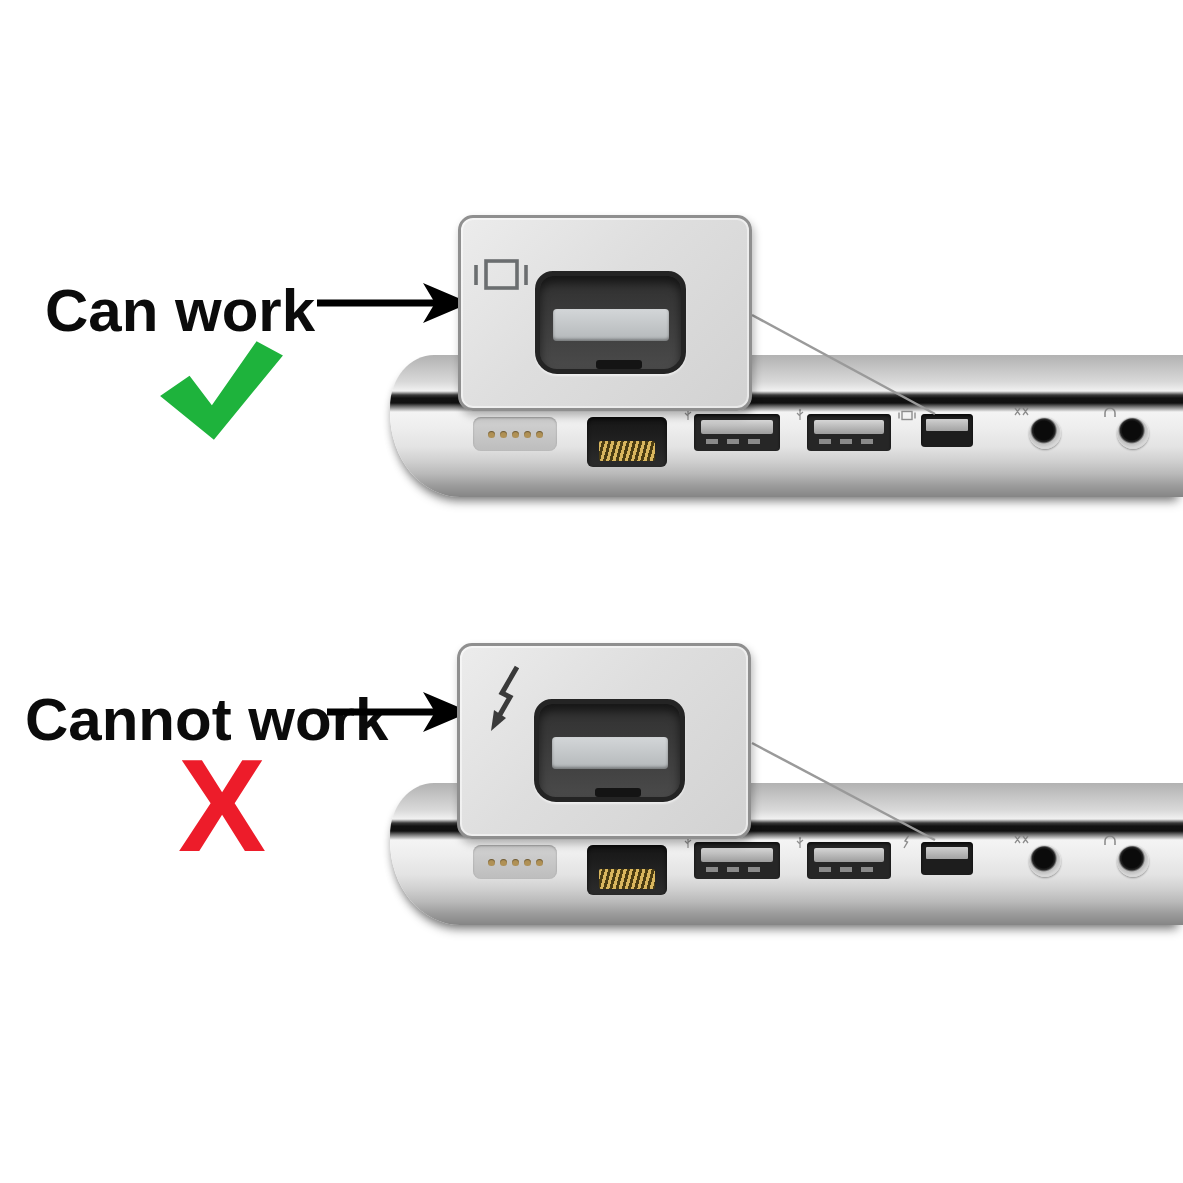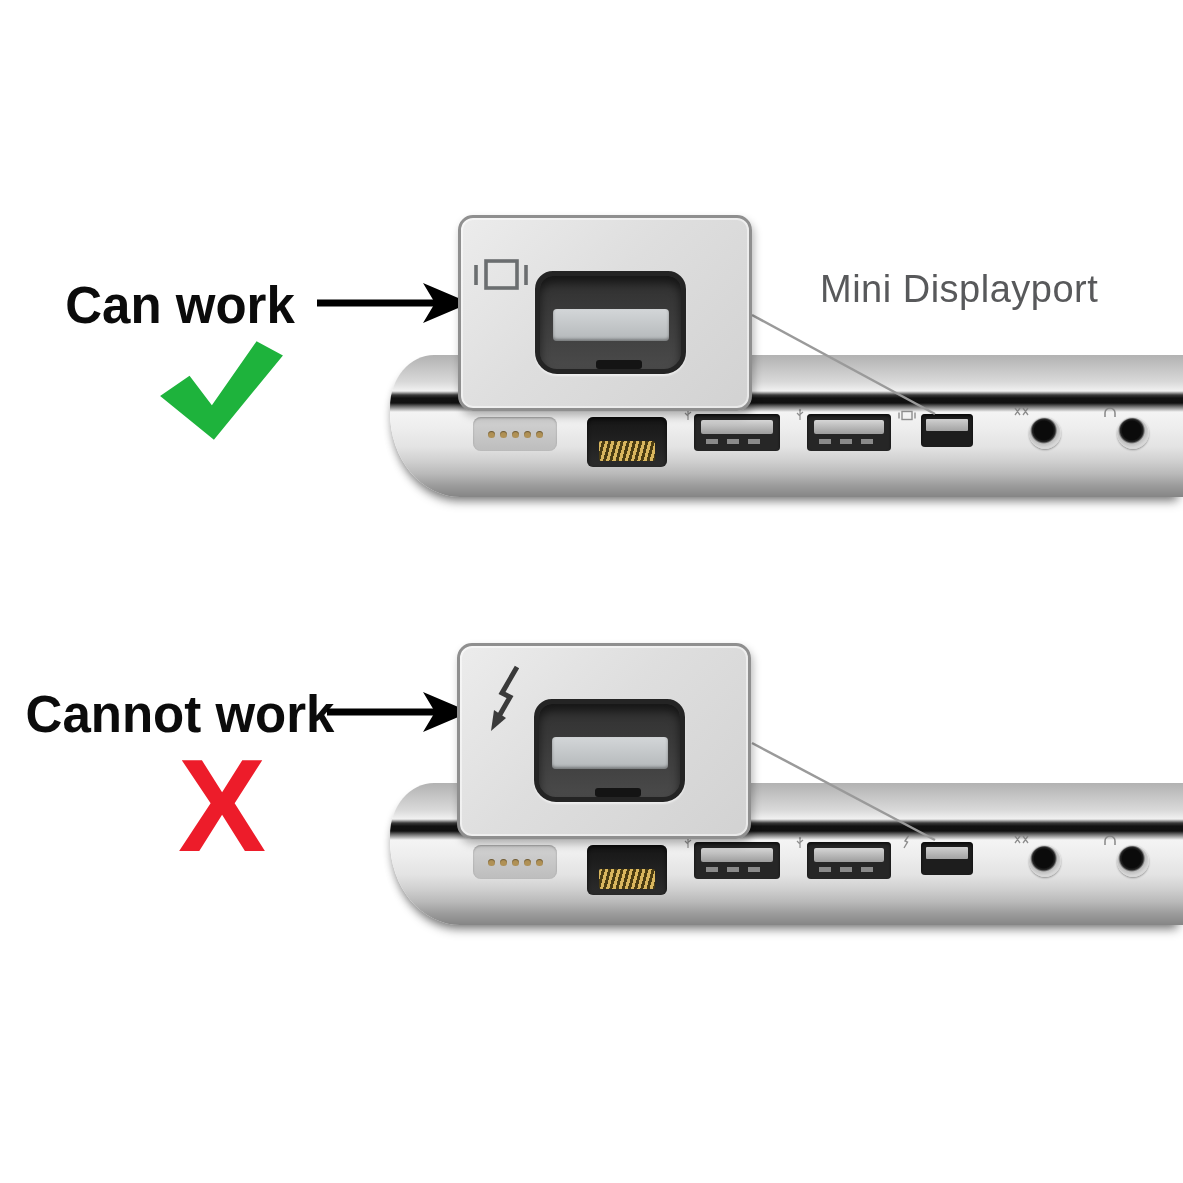--- a/index.html
+++ b/index.html
@@ -3,21 +3,21 @@
 <meta charset="utf-8">
 <style>
   html,body{margin:0;padding:0;background:#ffffff;}
   .canvas{position:relative;width:1183px;height:1183px;background:#ffffff;overflow:hidden;
           font-family:"Liberation Sans","DejaVu Sans",sans-serif;}
   .sec{position:absolute;inset:0;--oy:0px;--oty:0px;}
   .sec2{--oy:428px;--oty:409px;}
 
   
   .status-label{position:absolute;left:25px;top:calc(276px + var(--oty));width:310px;
-    text-align:center;font-size:51px;font-weight:700;color:#0b0b0b;letter-spacing:0px;white-space:nowrap;}
+    text-align:center;font-size:60px;font-weight:700;color:#0b0b0b;letter-spacing:0px;white-space:nowrap;}
   .port-label{position:absolute;left:820px;top:calc(268px + var(--oy));font-size:38px;
     color:#58595b;letter-spacing:.5px;white-space:nowrap;}
   .arrow-svg{position:absolute;left:313px;top:calc(280px + var(--oty));width:160px;height:46px;}
   .check-svg{position:absolute;left:153px;top:338px;width:134px;height:104px;}
   .cross-mark{position:absolute;left:178px;top:740px;font-size:132px;font-weight:700;line-height:1;}
   .leader-svg{position:absolute;left:740px;top:calc(300px + var(--oy));width:210px;height:150px;}
 
   
   .laptop{position:absolute;left:390px;top:calc(355px + var(--oy));width:793px;height:142px;
     border-radius:44px 0 0 70px / 52px 0 0 84px;
@@ -140,21 +140,20 @@
         <rect x="13" y="3" width="31" height="27" fill="none" stroke="#6b6e70" stroke-width="3.6"></rect>
         <line x1="3" y1="7" x2="3" y2="27" stroke="#6b6e70" stroke-width="3.6"></line>
         <line x1="53" y1="7" x2="53" y2="27" stroke="#6b6e70" stroke-width="3.6"></line>
       </svg>
       <div class="connector">
         <div class="tongue"></div>
         <div class="notch"></div>
       </div>
     </div>
 
-    <div class="port-label">Mini Displayport</div>
   </div>
 
   <div class="sec sec2">
 
     <div class="status-label">Cannot work</div>
 
     <svg class="arrow-svg" viewBox="0 0 160 46">
       <line x1="14" y1="23" x2="126" y2="23" stroke="#000" stroke-width="7"></line>
       <polygon points="110,3 157,23 110,43 122,23" fill="#000"></polygon>
     </svg>

